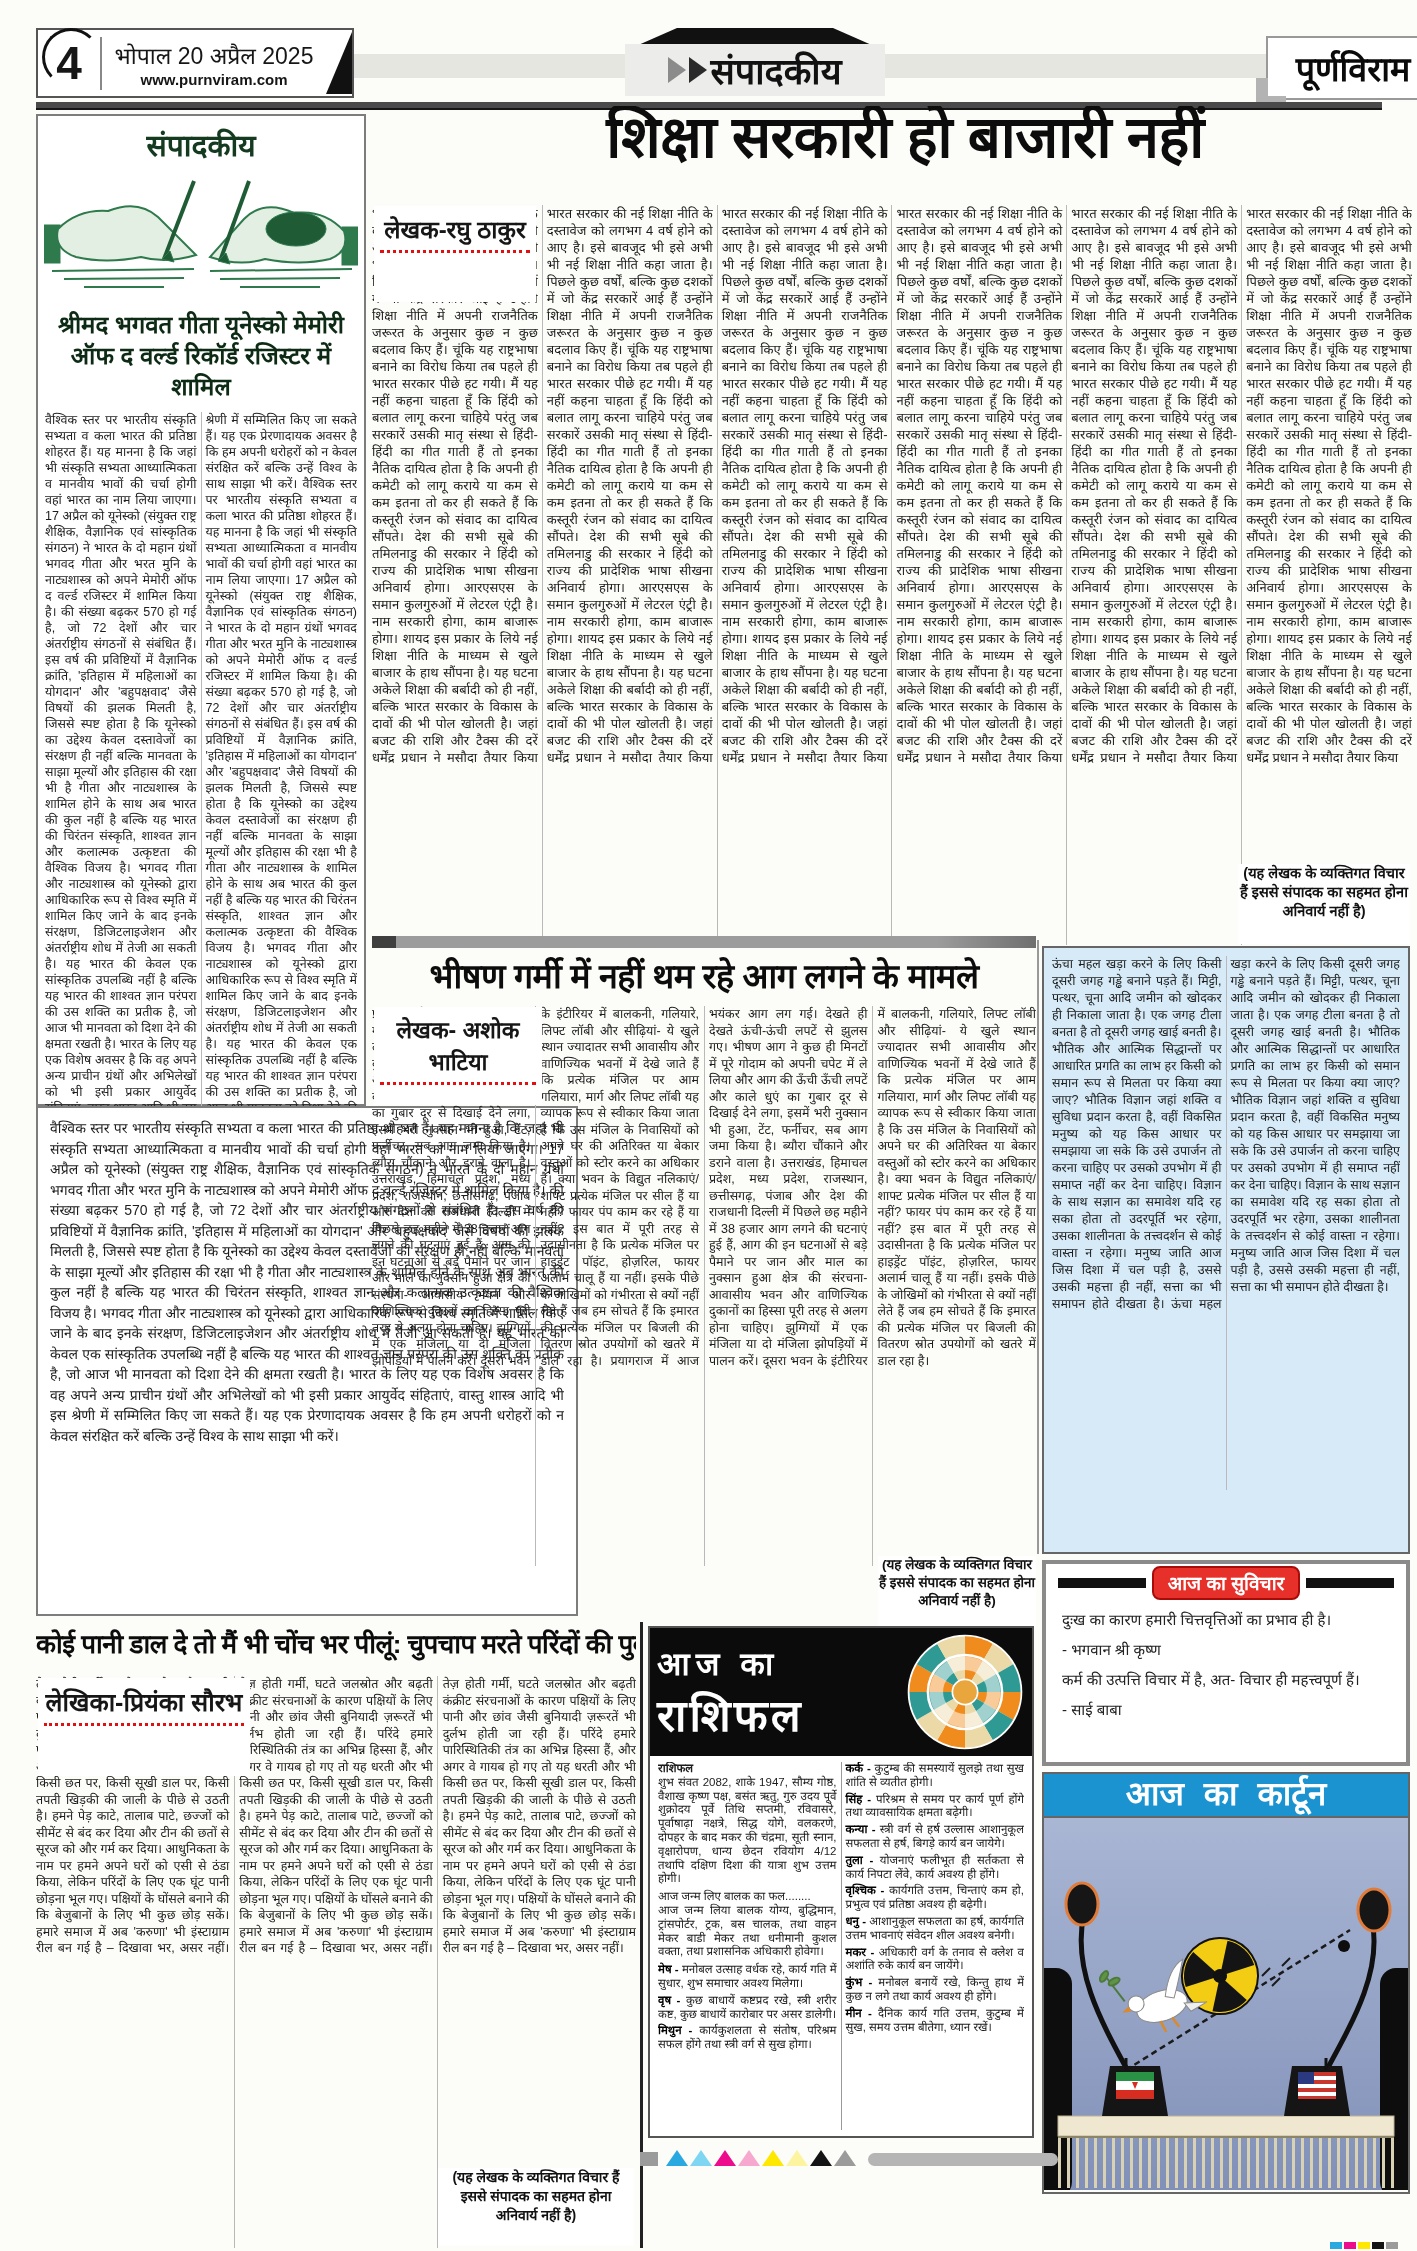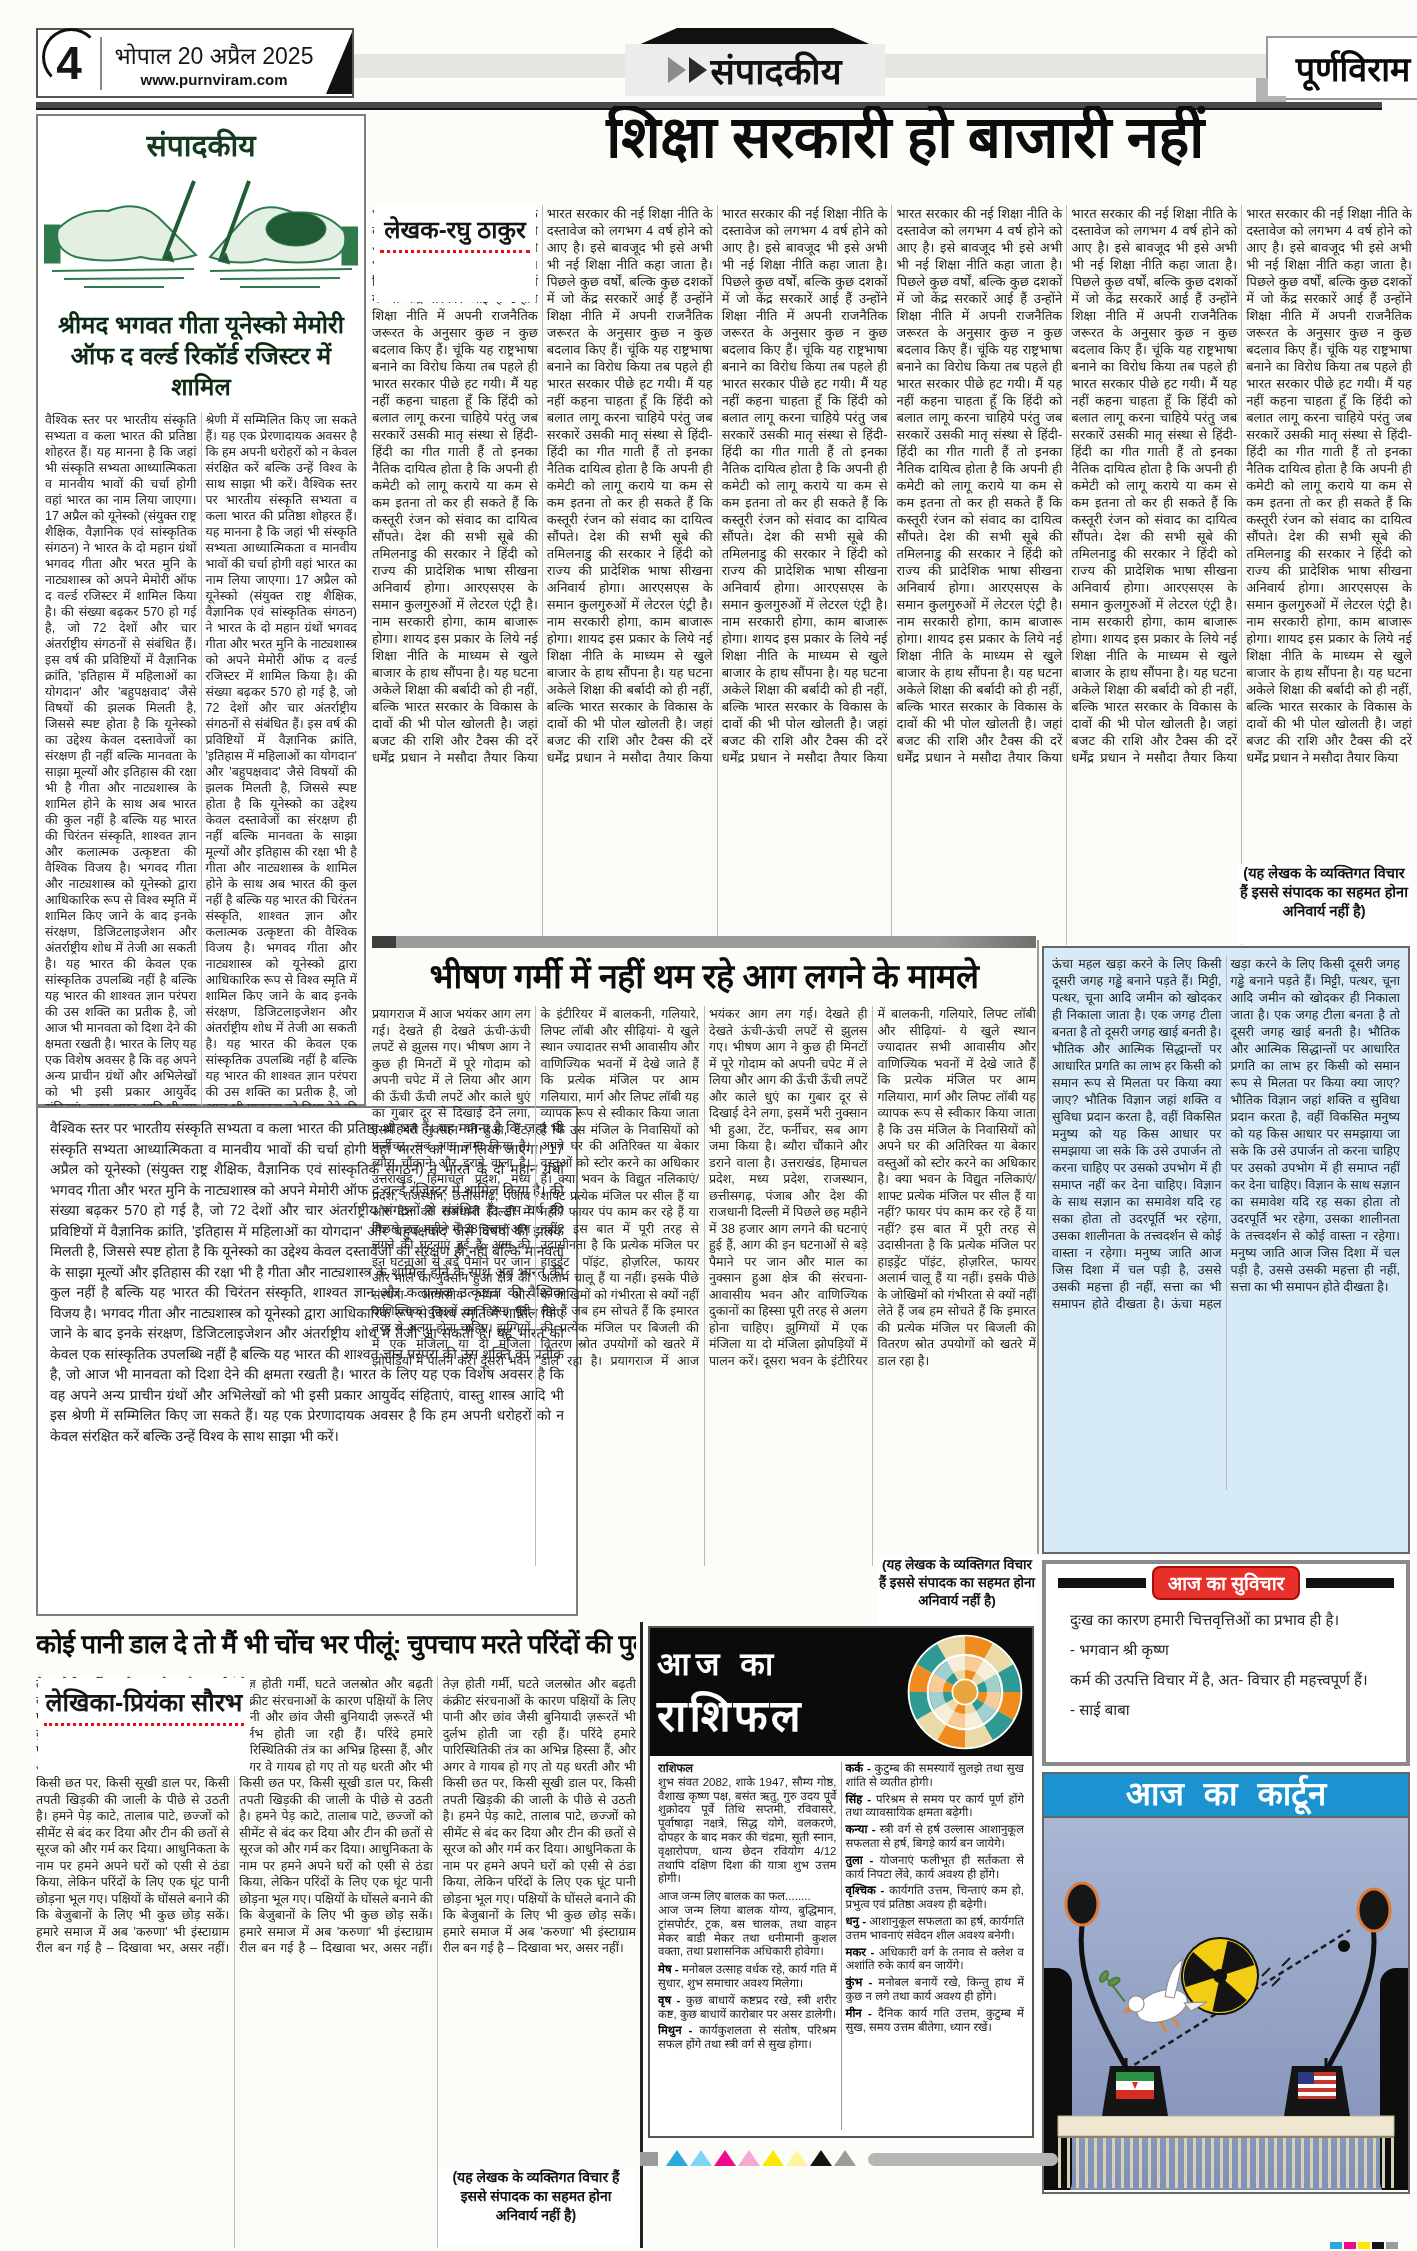--- a/index.html
+++ b/index.html
@@ -17,21 +17,21 @@
   .disc{background:#fff;font-weight:bold;text-align:center;color:#111;}
   .hl{font-weight:800;text-align:center;white-space:nowrap;overflow:hidden;color:#0c0c0c;letter-spacing:-0.5px;}
   .boxed{border:2px solid #7d7d7d;background:#fff;}
   .banner-red{background:#e8120c;color:#fff;font-weight:800;text-align:center;white-space:nowrap;overflow:hidden;}
   .banner-blue{background:#1b93d0;color:#fff;font-weight:800;text-align:center;white-space:nowrap;overflow:hidden;font-family:Liberation Mono, monospace;}
   .tri{width:0;height:0;border-left:11px solid transparent;border-right:11px solid transparent;display:inline-block;margin-right:2px;}
   .sign{margin-bottom:3px;}
   .sign b{color:#000;}
   .hdr-chev{width:0;height:0;border-top:13px solid transparent;border-bottom:13px solid transparent;border-left:18px solid #2a2a2a;display:inline-block;margin-right:3px;}
   .hdr-chev.gray{border-left-color:#8b8b8b;}
-  .quote-line{margin:9px 12px;font-size:15px;line-height:21px;color:#222;}
+  .quote-line{margin:9px 4px;font-size:15px;line-height:21px;color:#222;}
 </style>
 </head>
 <body>
 
 <div class="page">
 
   <div class="abs" style="left:40px;top:54px;width:1330px;height:24px;background:#e6e6e1;"></div>
 
   <div class="abs" style="left:36px;top:28px;width:314px;height:66px;background:#fff;border:2px solid #555;display:flex;align-items:center;">
     <div style="width:62px;text-align:center;font-size:46px;font-weight:800;position:relative;">
@@ -103,20 +103,24 @@
   </div>
 
   <div class="abs disc" style="left:1238px;top:864px;width:172px;height:80px;font-size:14.5px;line-height:19px;">(यह लेखक के व्यक्तिगत विचार हैं इससे संपादक का सहमत होना अनिवार्य नहीं है)</div>
 
   <div class="abs" style="left:372px;top:936px;width:664px;height:12px;background:linear-gradient(90deg,#3f3f3f 0 24px,#9c9c9c 24px 85%,#6f6f6f);"></div>
 
   <div class="abs hl" style="left:372px;top:952px;width:664px;height:50px;font-size:34px;line-height:48px;">भीषण गर्मी में नहीं थम रहे आग लगने के मामले</div>
 
   <div class="abs art cols4" style="left:372px;top:1006px;width:664px;height:560px;font-size:12.5px;line-height:16.5px;">प्रयागराज में आज भयंकर आग लग गई। देखते ही देखते ऊंची-ऊंची लपटें    से झुलस गए। भीषण आग ने कुछ ही मिनटों में पूरे गोदाम को अपनी चपेट में ले लिया और आग की ऊँची ऊँची लपटें और काले धुएं का गुबार दूर से दिखाई देने लगा, इसमें भरी नुक्सान भी हुआ, टेंट, फर्नीचर, सब आग    जमा किया है। ब्यौरा चौंकाने और डराने वाला है। उत्तराखंड, हिमाचल प्रदेश, मध्य प्रदेश, राजस्थान, छत्तीसगढ़, पंजाब और देश की राजधानी दिल्ली में पिछले छह महीने में 38 हजार आग लगने की घटनाएं हुई हैं, आग की इन घटनाओं से बड़े पैमाने पर जान और माल का नुक्सान हुआ    क्षेत्र की संरचना- आवासीय भवन और वाणिज्यिक दुकानों का हिस्सा पूरी तरह से अलग होना चाहिए। झुग्गियों में एक मंजिला या दो मंजिला झोपड़ियों में    पालन करें। दूसरा भवन के इंटीरियर में बालकनी, गलियारे, लिफ्ट लॉबी और सीढ़ियां- ये खुले स्थान ज्यादातर सभी आवासीय और वाणिज्यिक भवनों में देखे जाते हैं कि प्रत्येक मंजिल पर आम गलियारा, मार्ग और लिफ्ट लॉबी यह व्यापक रूप से स्वीकार किया जाता है कि उस मंजिल के निवासियों को अपने घर की अतिरिक्त या बेकार वस्तुओं को स्टोर करने का अधिकार है।    क्या भवन के विद्युत नलिकाएं/शाफ्ट प्रत्येक मंजिल पर सील हैं या नहीं? फायर पंप काम कर रहे हैं या नहीं? इस बात में पूरी तरह से उदासीनता है कि प्रत्येक मंजिल पर हाइड्रेंट पॉइंट, होज़रिल, फायर अलार्म चालू हैं या नहीं। इसके पीछे के जोखिमों को गंभीरता से क्यों नहीं लेते हैं जब हम सोचते हैं कि इमारत की प्रत्येक मंजिल पर बिजली की वितरण स्रोत उपयोगों    को खतरे में डाल रहा है।    प्रयागराज में आज भयंकर आग लग गई। देखते ही देखते ऊंची-ऊंची लपटें    से झुलस गए। भीषण आग ने कुछ ही मिनटों में पूरे गोदाम को अपनी चपेट में ले लिया और आग की ऊँची ऊँची लपटें और काले धुएं का गुबार दूर से दिखाई देने लगा, इसमें भरी नुक्सान भी हुआ, टेंट, फर्नीचर, सब आग    जमा किया है। ब्यौरा चौंकाने और डराने वाला है। उत्तराखंड, हिमाचल प्रदेश, मध्य प्रदेश, राजस्थान, छत्तीसगढ़, पंजाब और देश की राजधानी दिल्ली में पिछले छह महीने में 38 हजार आग लगने की घटनाएं हुई हैं, आग की इन घटनाओं से बड़े पैमाने पर जान और माल का नुक्सान हुआ    क्षेत्र की संरचना- आवासीय भवन और वाणिज्यिक दुकानों का हिस्सा पूरी तरह से अलग होना चाहिए। झुग्गियों में एक मंजिला या दो मंजिला झोपड़ियों में    पालन करें। दूसरा भवन के इंटीरियर में बालकनी, गलियारे, लिफ्ट लॉबी और सीढ़ियां- ये खुले स्थान ज्यादातर सभी आवासीय और वाणिज्यिक भवनों में देखे जाते हैं कि प्रत्येक मंजिल पर आम गलियारा, मार्ग और लिफ्ट लॉबी यह व्यापक रूप से स्वीकार किया जाता है कि उस मंजिल के निवासियों को अपने घर की अतिरिक्त या बेकार वस्तुओं को स्टोर करने का अधिकार है।    क्या भवन के विद्युत नलिकाएं/शाफ्ट प्रत्येक मंजिल पर सील हैं या नहीं? फायर पंप काम कर रहे हैं या नहीं? इस बात में पूरी तरह से उदासीनता है कि प्रत्येक मंजिल पर हाइड्रेंट पॉइंट, होज़रिल, फायर अलार्म चालू हैं या नहीं। इसके पीछे के जोखिमों को गंभीरता से क्यों नहीं लेते हैं जब हम सोचते हैं कि इमारत की प्रत्येक मंजिल पर बिजली की वितरण स्रोत उपयोगों    को खतरे में डाल रहा है।</div>
 
+  <div class="abs byline-box" style="left:374px;top:1007px;width:168px;height:92px;">
+    <span class="bl" style="font-size:23px;">लेखक- अशोक भाटिया</span>
+    <div class="redline"></div>
+  </div>
 
   <div class="abs disc" style="left:878px;top:1556px;width:158px;height:70px;font-size:13.5px;line-height:18px;">(यह लेखक के व्यक्तिगत विचार हैं इससे संपादक का सहमत होना अनिवार्य नहीं है)</div>
 
   <div class="abs" style="left:1037px;top:940px;width:2px;height:614px;background:#999;"></div>
 
   <div class="abs" style="left:1042px;top:946px;width:368px;height:608px;border:2px solid #666;box-sizing:border-box;background:#d6ebf7;">
     <div class="art cols2" style="height:534px;margin:8px;font-size:12.5px;line-height:17px;">ऊंचा महल खड़ा करने के लिए किसी दूसरी जगह गड्ढे बनाने पड़ते हैं। मिट्टी, पत्थर, चूना आदि जमीन को खोदकर ही निकाला जाता है। एक जगह टीला बनता है तो दूसरी जगह खाई बनती है।    भौतिक और आत्मिक सिद्धान्तों पर आधारित प्रगति का लाभ हर किसी को समान रूप से मिलता पर किया क्या जाए? भौतिक विज्ञान जहां शक्ति व सुविधा प्रदान करता है, वहीं    विकसित मनुष्य को यह किस आधार पर समझाया जा सके कि उसे उपार्जन तो करना चाहिए पर उसको उपभोग में ही समाप्त नहीं कर देना चाहिए। विज्ञान के साथ सज्ञान का समावेश यदि रह सका होता तो    उदरपूर्ति भर रहेगा, उसका शालीनता के तत्त्वदर्शन से कोई वास्ता न रहेगा। मनुष्य जाति आज जिस दिशा में चल पड़ी है, उससे उसकी महत्ता ही नहीं, सत्ता का भी समापन होते दीखता है।    ऊंचा महल खड़ा करने के लिए किसी दूसरी जगह गड्ढे बनाने पड़ते हैं। मिट्टी, पत्थर, चूना आदि जमीन को खोदकर ही निकाला जाता है। एक जगह टीला बनता है तो दूसरी जगह खाई बनती है।    भौतिक और आत्मिक सिद्धान्तों पर आधारित प्रगति का लाभ हर किसी को समान रूप से मिलता पर किया क्या जाए? भौतिक विज्ञान जहां शक्ति व सुविधा प्रदान करता है, वहीं    विकसित मनुष्य को यह किस आधार पर समझाया जा सके कि उसे उपार्जन तो करना चाहिए पर उसको उपभोग में ही समाप्त नहीं कर देना चाहिए। विज्ञान के साथ सज्ञान का समावेश यदि रह सका होता तो    उदरपूर्ति भर रहेगा, उसका शालीनता के तत्त्वदर्शन से कोई वास्ता न रहेगा। मनुष्य जाति आज जिस दिशा में चल पड़ी है, उससे उसकी महत्ता ही नहीं, सत्ता का भी समापन होते दीखता है।</div>
   </div>
 
   <div class="abs" style="left:1042px;top:1560px;width:368px;height:206px;border:4px solid #8a8a8a;box-sizing:border-box;background:#fff;padding:4px 12px;">

